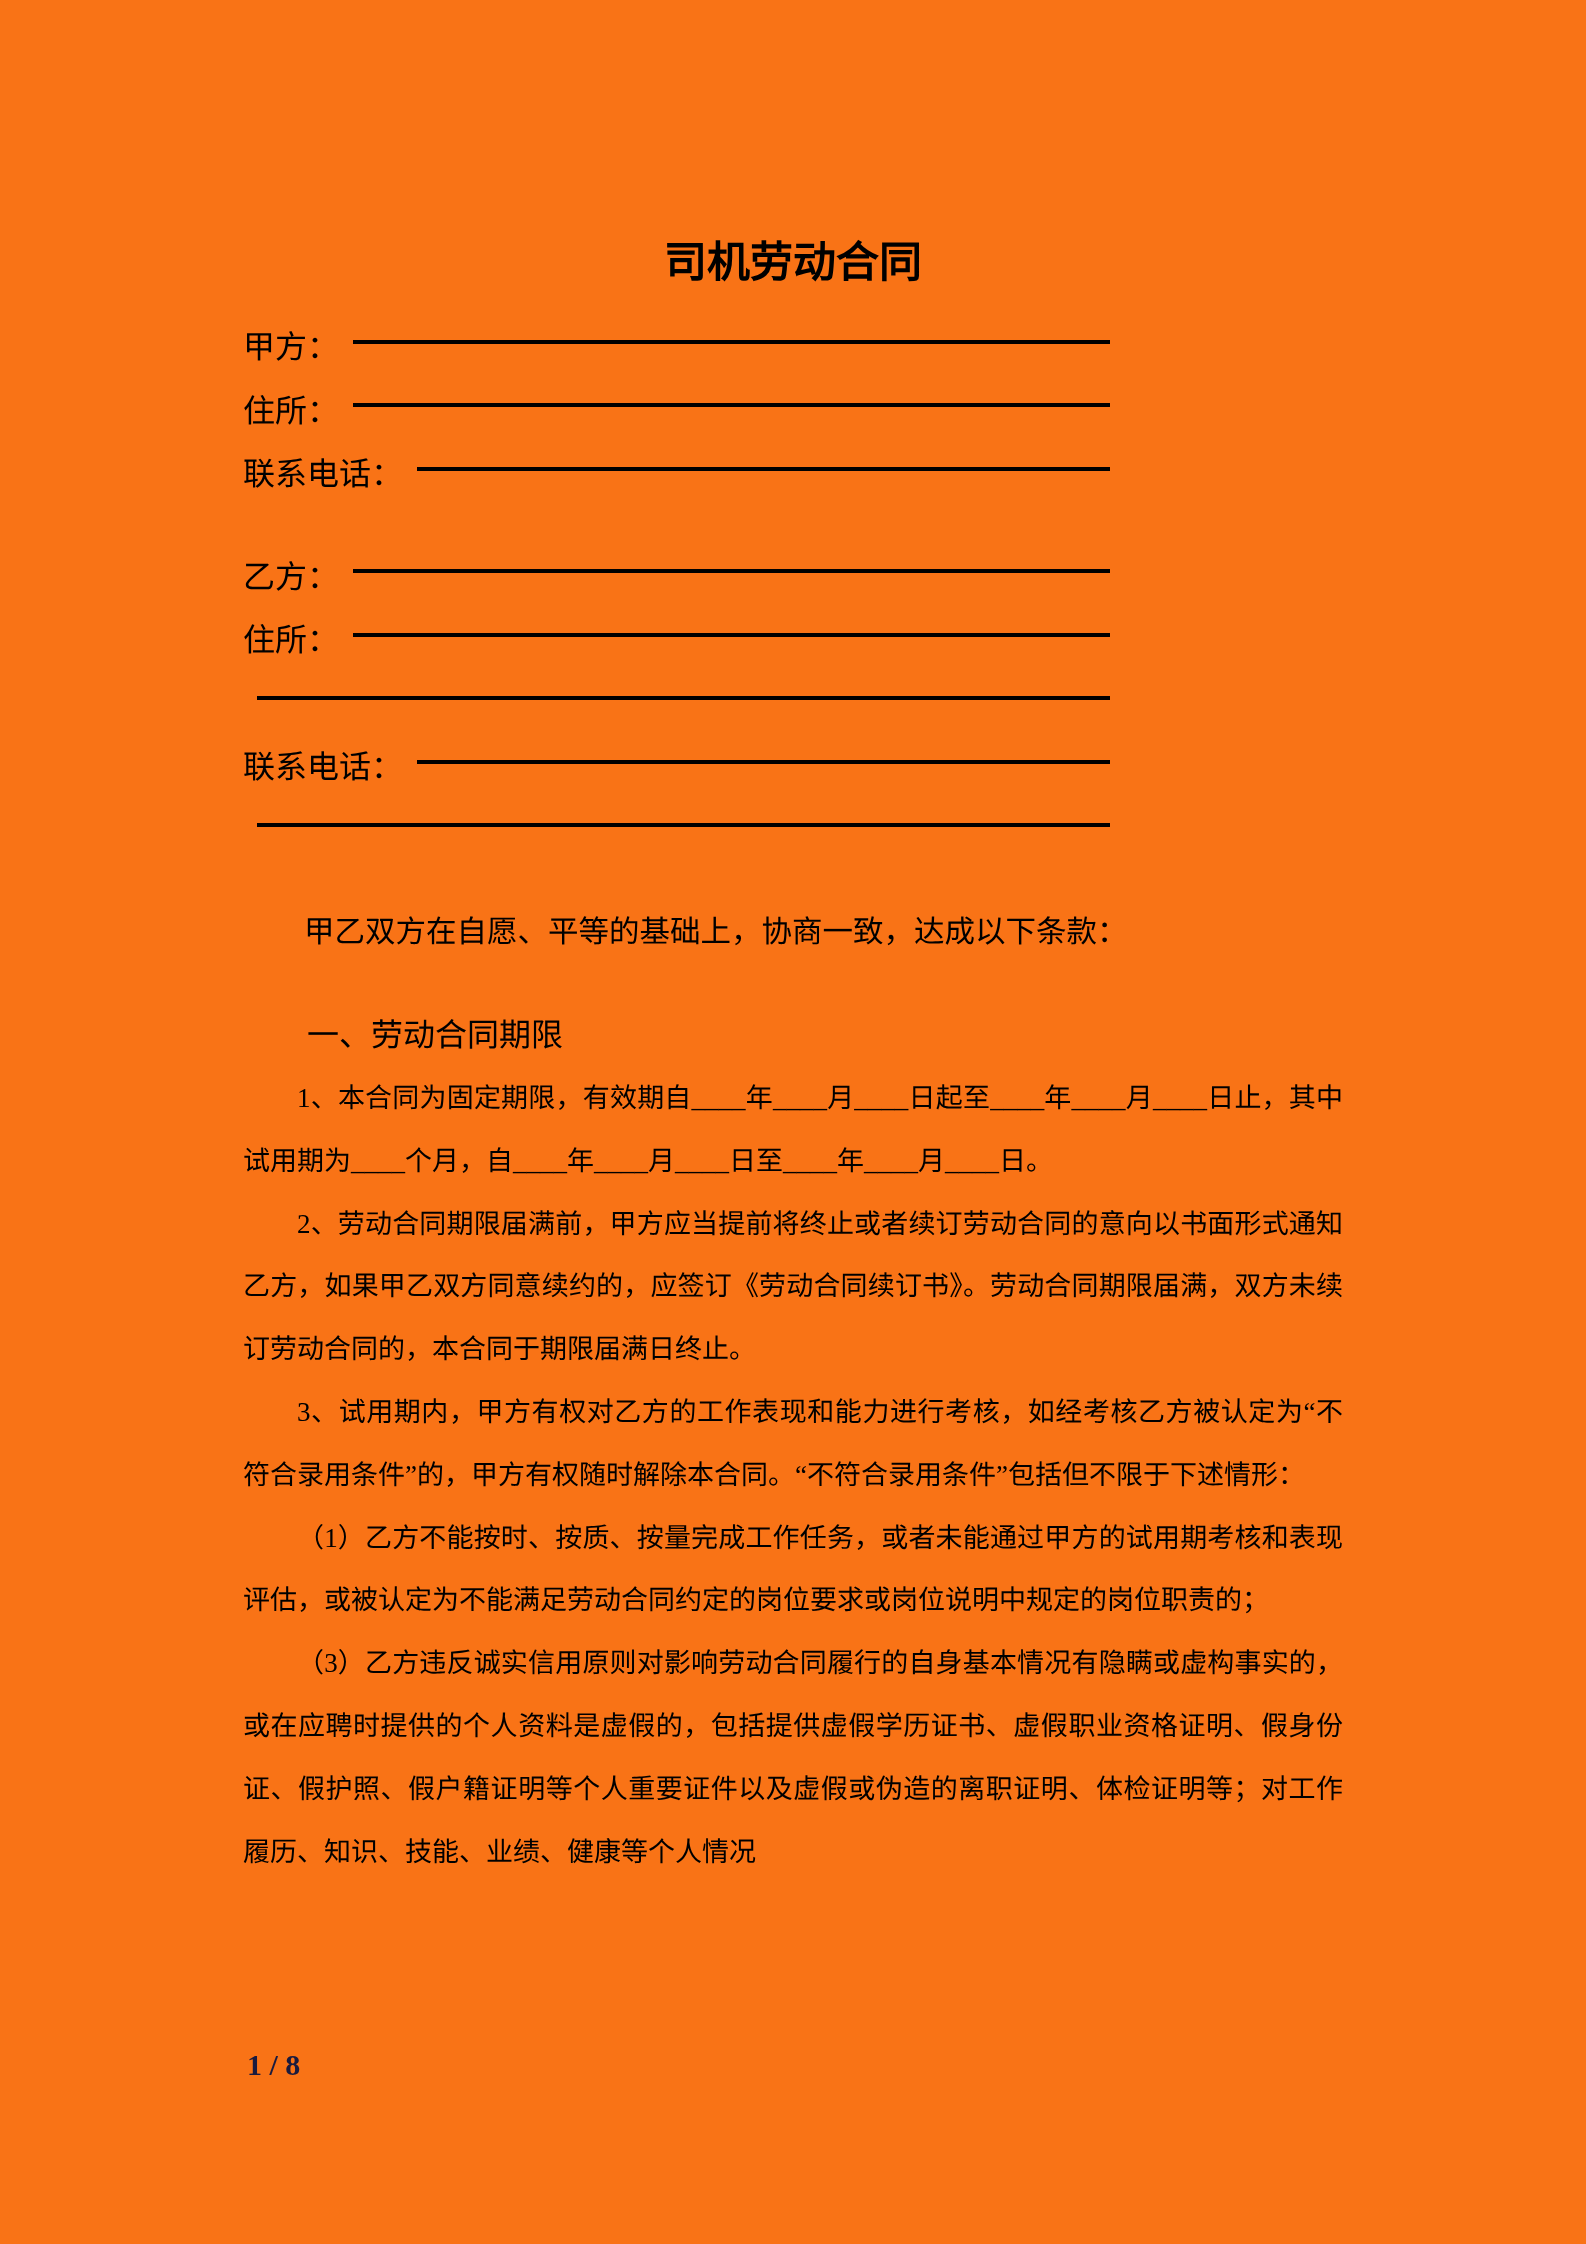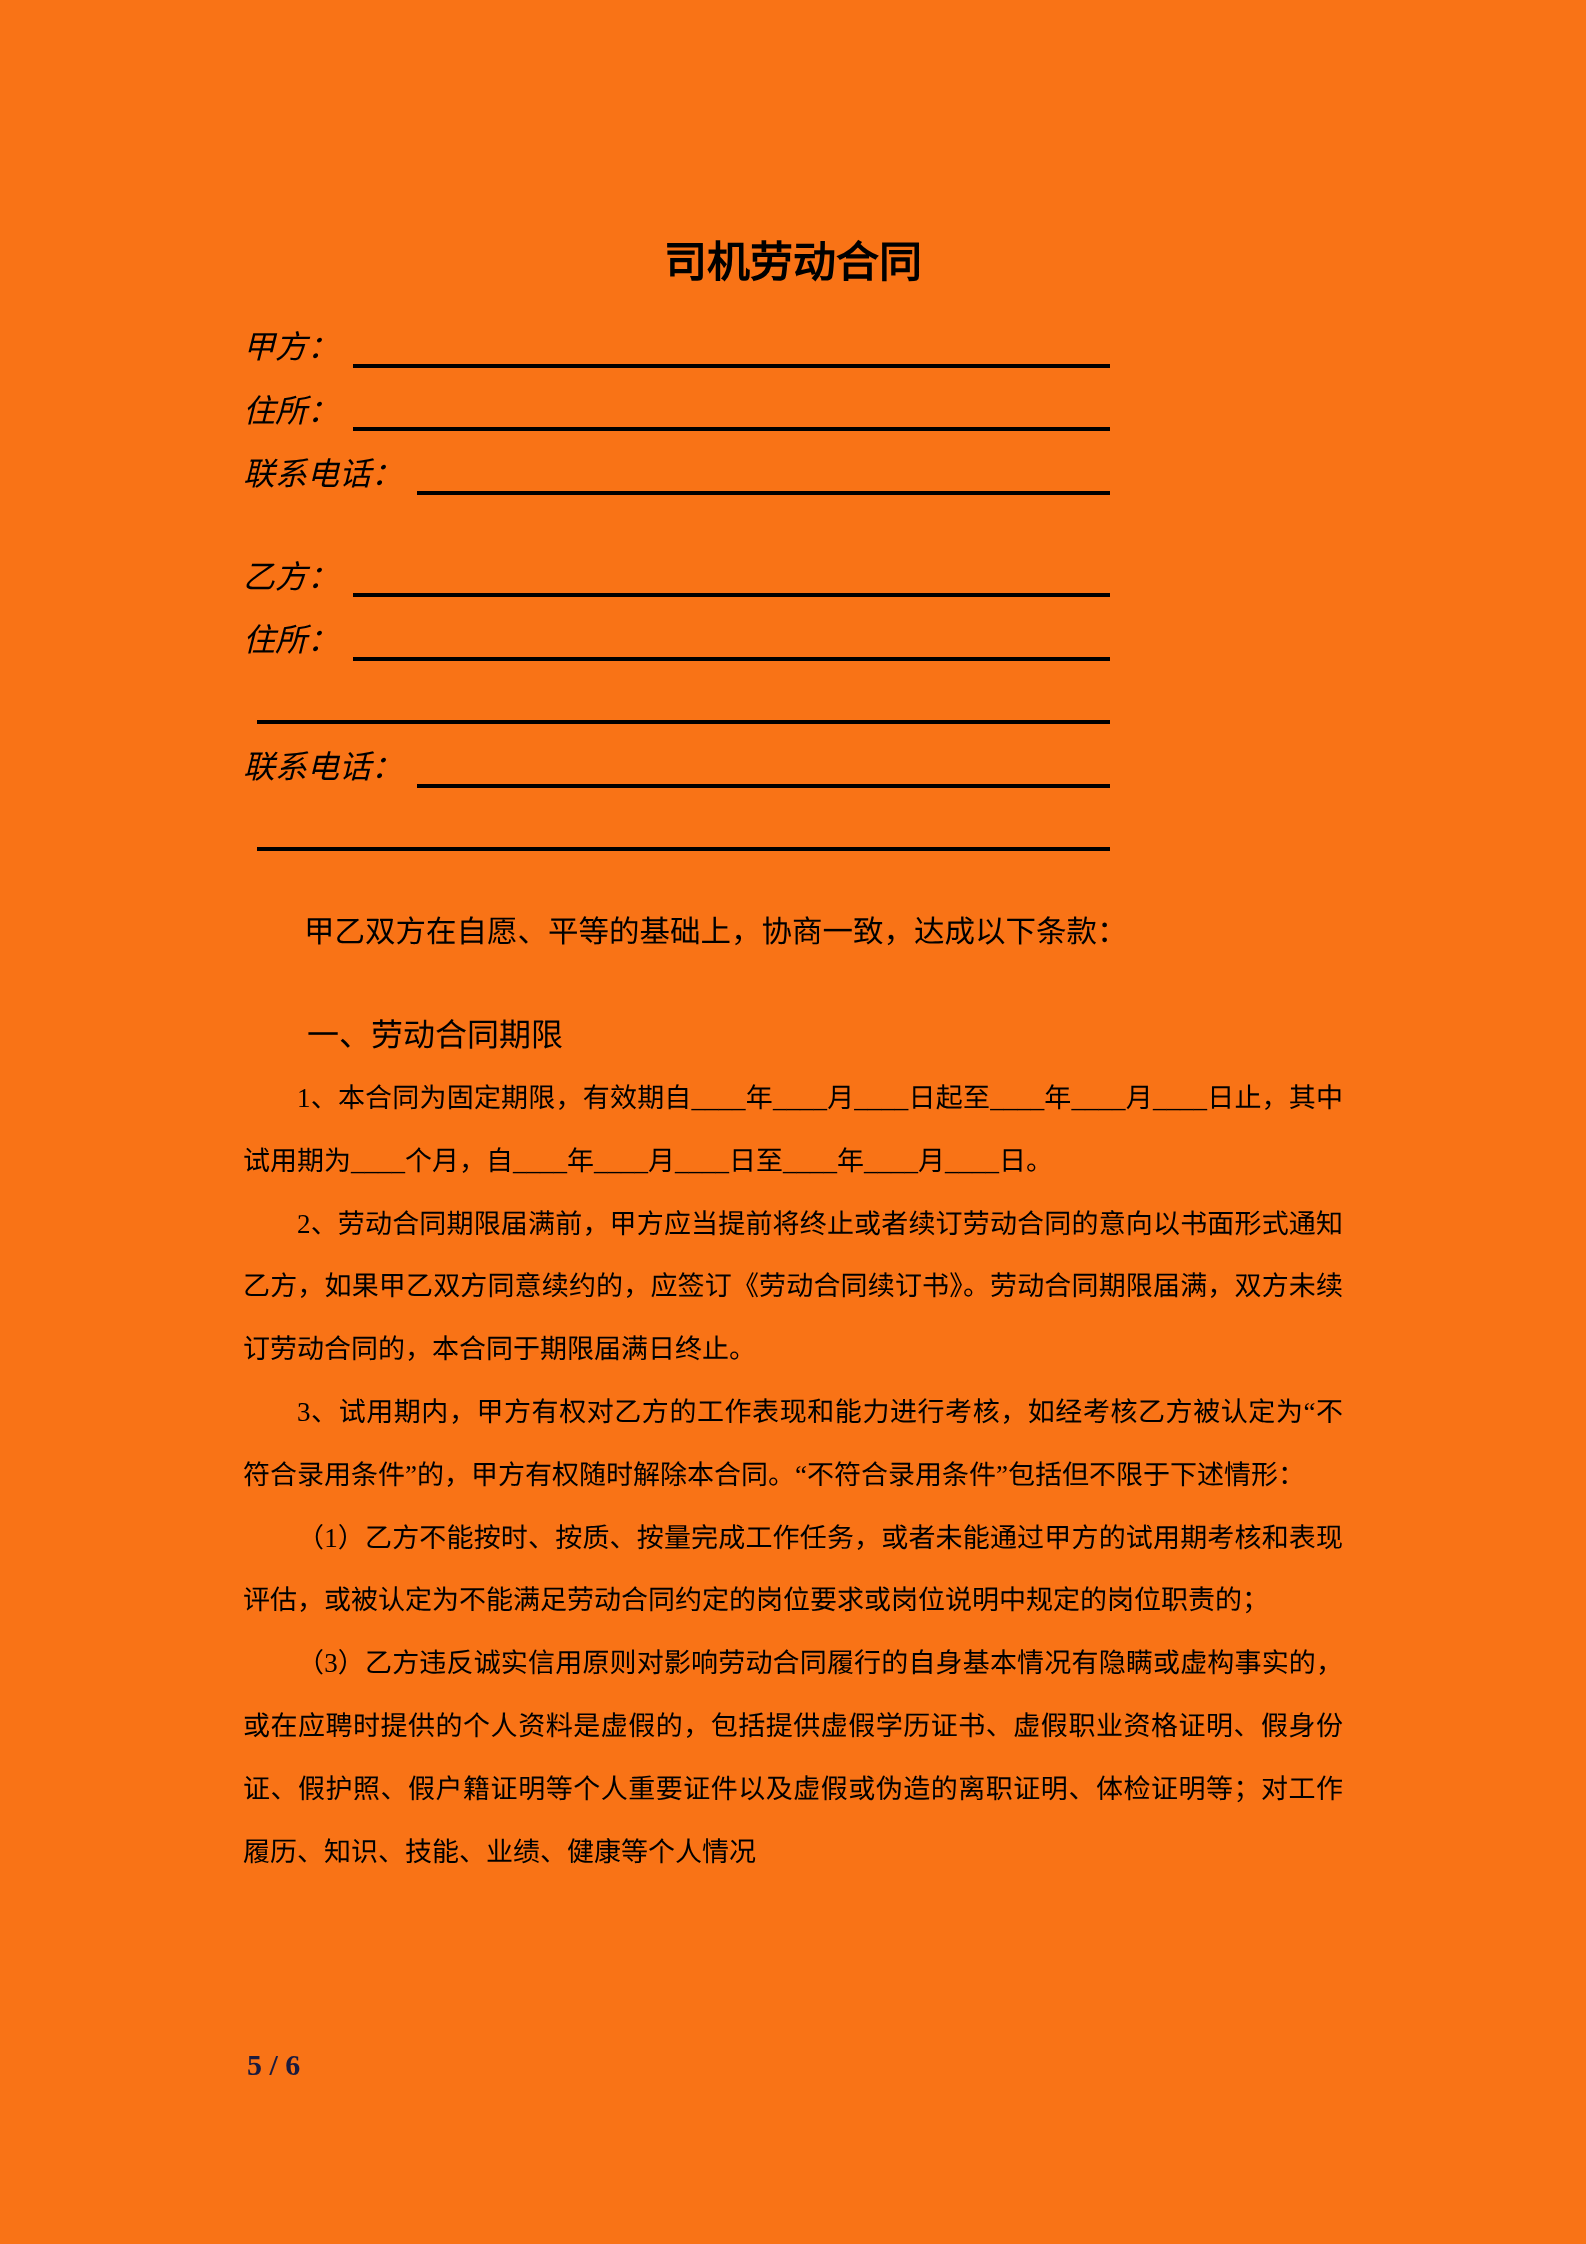--- a/index.html
+++ b/index.html
@@ -27,25 +27,24 @@
     font-weight: 700;
     letter-spacing: 0px;
   }
   .form-block {
     width: 867px;
   }
   .form-block.party-a { margin-top: 31px; }
   .form-block.party-b { margin-top: 39px; }
   .form-row {
     display: flex;
-    align-items: flex-end;
+    align-items: center;
     height: 63.5px;
     line-height: 63.5px;
     font-size: 32px;
-    font-style: italic;
   }
   .form-label {
     white-space: nowrap;
   }
   .blank {
     flex: 1;
     margin-left: 14px;
     margin-bottom: 12px;
     border-bottom: 4px solid #000000;
   }
@@ -132,14 +131,14 @@
     <div class="clauses">
       <p>1、本合同为固定期限，有效期自____年____月____日起至____年____月____日止，其中试用期为____个月，自____年____月____日至____年____月____日。</p>
       <p>2、劳动合同期限届满前，甲方应当提前将终止或者续订劳动合同的意向以书面形式通知乙方，如果甲乙双方同意续约的，应签订《劳动合同续订书》。劳动合同期限届满，双方未续订劳动合同的，本合同于期限届满日终止。</p>
       <p>3、试用期内，甲方有权对乙方的工作表现和能力进行考核，如经考核乙方被认定为“不符合录用条件”的，甲方有权随时解除本合同。“不符合录用条件”包括但不限于下述情形：</p>
       <p>（1）乙方不能按时、按质、按量完成工作任务，或者未能通过甲方的试用期考核和表现评估，或被认定为不能满足劳动合同约定的岗位要求或岗位说明中规定的岗位职责的；</p>
       <p>（3）乙方违反诚实信用原则对影响劳动合同履行的自身基本情况有隐瞒或虚构事实的，或在应聘时提供的个人资料是虚假的，包括提供虚假学历证书、虚假职业资格证明、假身份证、假护照、假户籍证明等个人重要证件以及虚假或伪造的离职证明、体检证明等；对工作履历、知识、技能、业绩、健康等个人情况</p>
     </div>
 
   </div>
 
-  <div class="page-number">5 / 6</div>
+  <div class="page-number">1 / 8</div>
 </div>
 
 </body></html>

